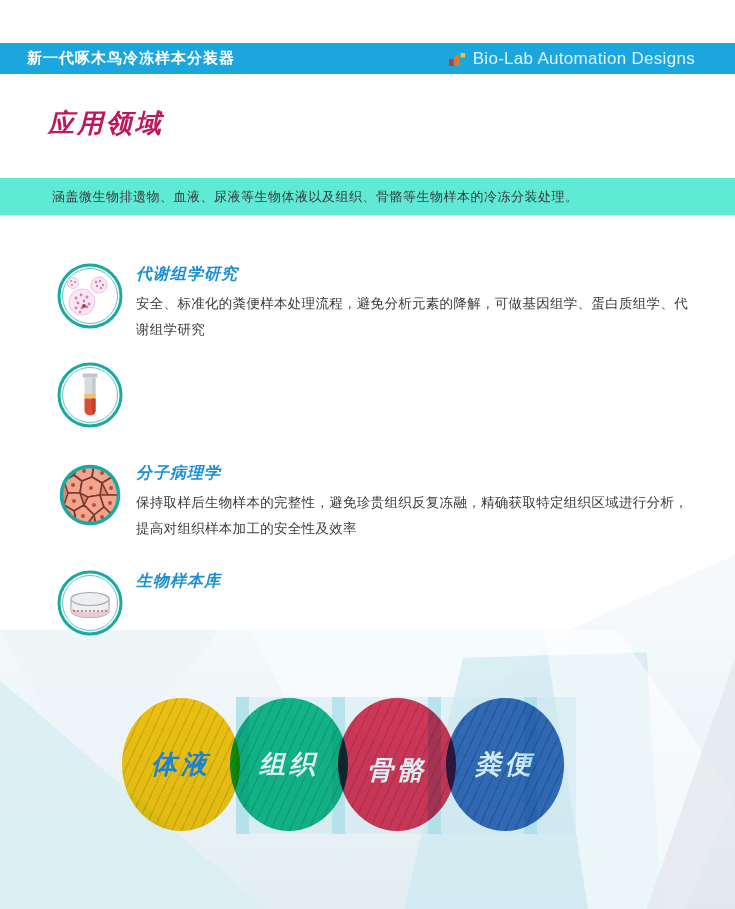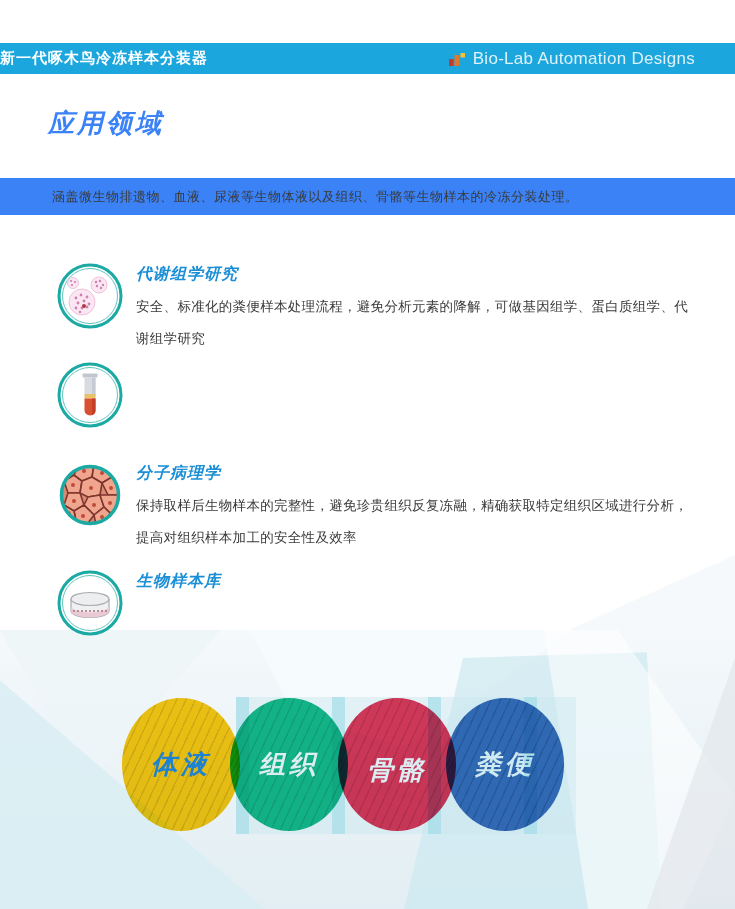--- a/index.html
+++ b/index.html
@@ -17,40 +17,40 @@
   .poly-c{background:#C9E8F0;clip-path:polygon(63% 10%,88% 8%,90% 100%,55% 100%);opacity:.65;}
   .poly-d{background:#FFFFFF;clip-path:polygon(74% 0,84% 0,100% 60%,93% 100%,80% 100%);opacity:.55;}
   .poly-e{background:#E3E7EB;clip-path:polygon(100% 10%,100% 100%,88% 100%);opacity:.7;}
   .poly-f{background:#EDF5F8;clip-path:polygon(0 0,30% 0,12% 55%);opacity:.8;}
   .bg-wedge{position:absolute;right:0;top:555px;width:310px;height:140px;z-index:0;
     background:#F1F6F9;clip-path:polygon(100% 0,100% 100%,0 100%);opacity:.7;}
 
   
   .topbar{position:absolute;left:0;top:43px;width:735px;height:31px;background:#1BA7DE;
     display:flex;align-items:center;justify-content:space-between;z-index:3;}
-  .topbar-title{color:#ffffff;font-size:15px;font-weight:bold;letter-spacing:1px;}
+  .topbar-title{color:#ffffff;font-size:15px;font-weight:bold;letter-spacing:1px;margin-left:27px;}
   .brand{display:flex;align-items:center;gap:7px;margin-right:40px;}
   .brand-name{color:rgba(255,255,255,0.85);font-size:17px;letter-spacing:.3px;}
 
   
   .page-title{position:absolute;left:48px;top:106px;z-index:2;
-    color:#3b82f6;font-size:26px;font-weight:800;font-style:italic;letter-spacing:3px;}
-
-  
-  .intro-banner{position:absolute;left:0;top:178px;width:735px;height:37px;background:#3b82f6;
+    color:#be185d;font-size:26px;font-weight:800;font-style:italic;letter-spacing:3px;}
+
+  
+  .intro-banner{position:absolute;left:0;top:178px;width:735px;height:37px;background:#5eead4;
     display:flex;align-items:center;z-index:2;}
   .intro-banner span{margin-left:52px;color:#3A3A3A;font-size:13px;letter-spacing:.5px;}
 
   
   .section{position:absolute;left:56px;width:640px;display:flex;z-index:2;}
   .sec-0{top:262px;} .sec-1{top:361px;} .sec-2{top:461px;} .sec-3{top:569px;}
   .icon-wrap{width:68px;height:68px;flex:0 0 68px;}
   .sec-text{margin-left:12px;width:560px;}
   .sec-title{color:#1B8FD6;font-size:16px;font-weight:bold;font-style:italic;letter-spacing:1px;margin:2px 0 6px 0;}
-  .sec-body{color:#3A3A3A;font-size:13.5px;line-height:32px;letter-spacing:.3px;}
+  .sec-body{color:#3A3A3A;font-size:13.5px;line-height:26px;letter-spacing:.3px;}
 
   
   .band{position:absolute;left:236px;top:697px;width:340px;height:137px;
     background:rgba(203,231,239,0.5);z-index:1;}
   .strip{position:absolute;top:697px;width:13px;height:137px;background:rgba(150,217,228,0.55);z-index:1;}
   .strip-0{left:236px;} .strip-1{left:332px;} .strip-2{left:428px;} .strip-3{left:524px;}
   .venn{position:absolute;width:118px;height:133px;border-radius:50%;top:698px;z-index:2;
     display:flex;align-items:center;justify-content:center;mix-blend-mode:multiply;}
   .venn span{font-size:26px;font-weight:bold;font-style:italic;letter-spacing:4px;}
   .venn-0{left:122px;background:repeating-linear-gradient(115deg,rgba(0,0,0,0) 0 7px,rgba(60,50,10,0.14) 7px 8.5px),#F9C613;}

